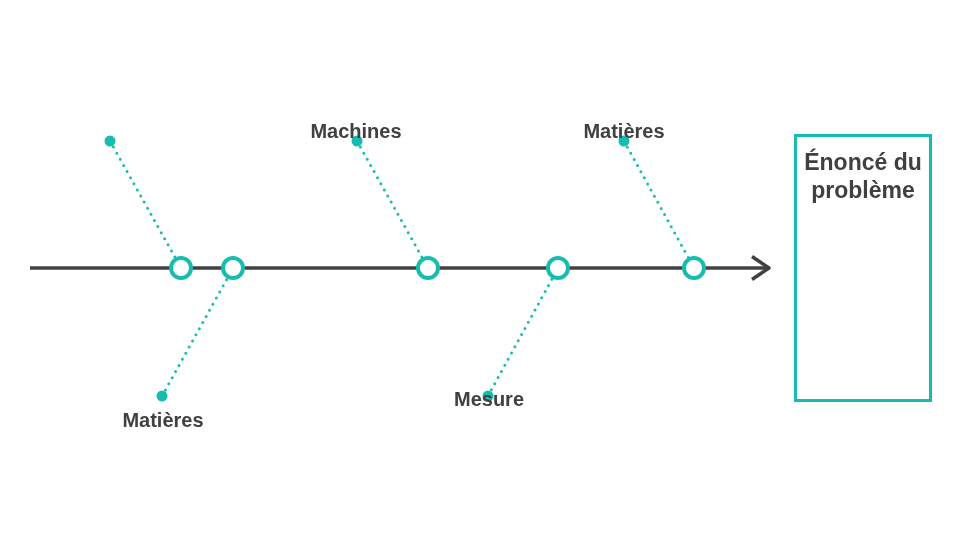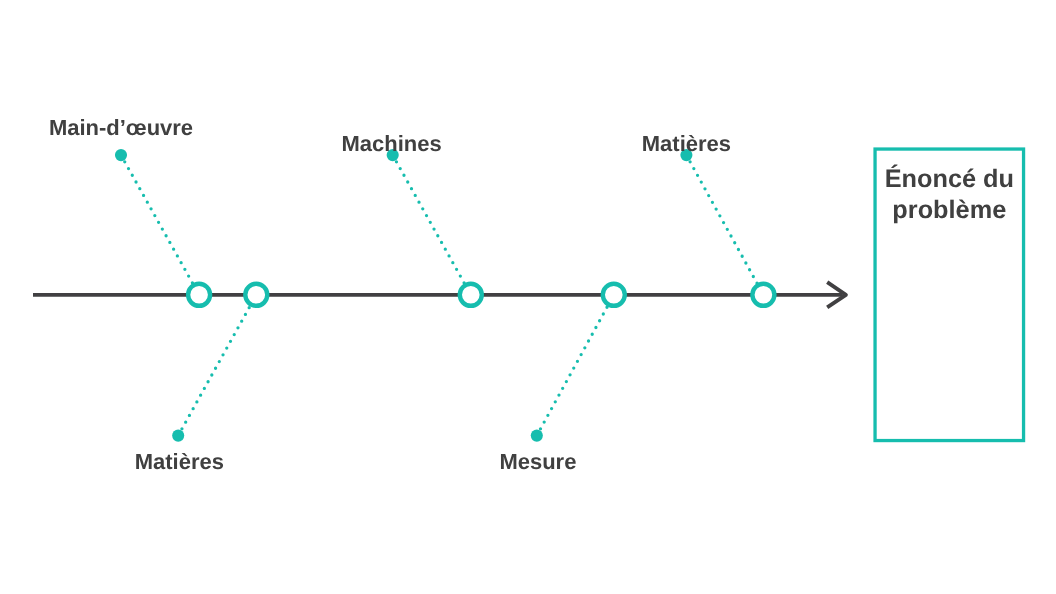--- a/index.html
+++ b/index.html
@@ -84,27 +84,26 @@
     <circle class="node-circle" cx="558" cy="268" r="10"></circle>
     <circle class="node-circle" cx="694" cy="268" r="10"></circle>
 
     <circle class="branch-dot" cx="110" cy="141" r="5.5"></circle>
     <circle class="branch-dot" cx="357" cy="141" r="5.5"></circle>
     <circle class="branch-dot" cx="624" cy="141" r="5.5"></circle>
     <circle class="branch-dot" cx="162" cy="396" r="5.5"></circle>
     <circle class="branch-dot" cx="488" cy="396" r="5.5"></circle>
   </svg>
 
-  <div class="cat-label" style="left:110px; top:106px;">Main-d’œuvre</div>
 
   <div class="cat-label" style="left:356px; top:120px;">Machines</div>
 
   <div class="cat-label" style="left:624px; top:120px;">Matières</div>
 
   <div class="cat-label" style="left:163px; top:409px;">Matières</div>
 
-  <div class="cat-label" style="left:489px; top:409px;">Mesure</div>
+  <div class="cat-label" style="left:489px; top:388px;">Mesure</div>
 
   <div class="problem-box">
     <div class="box-label">Énoncé du problème</div>
   </div>
 
 </div>
 
 </body></html>

